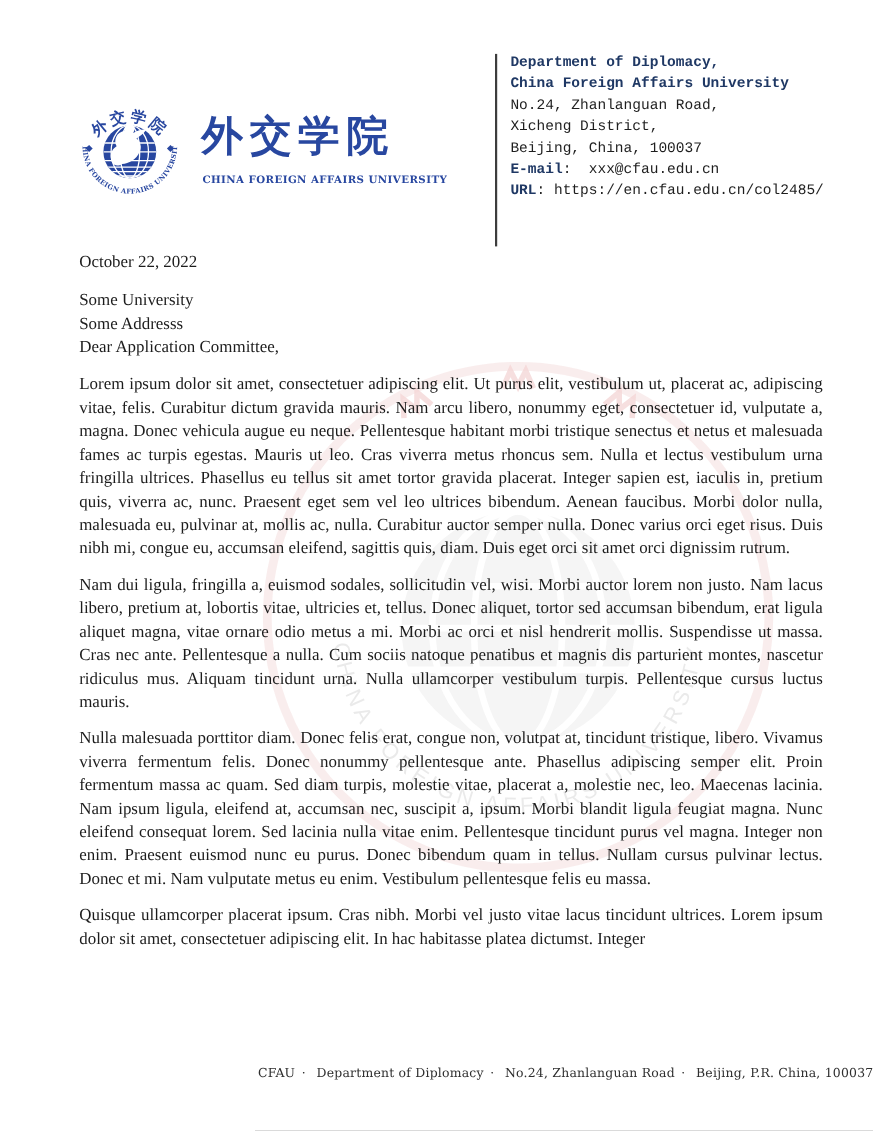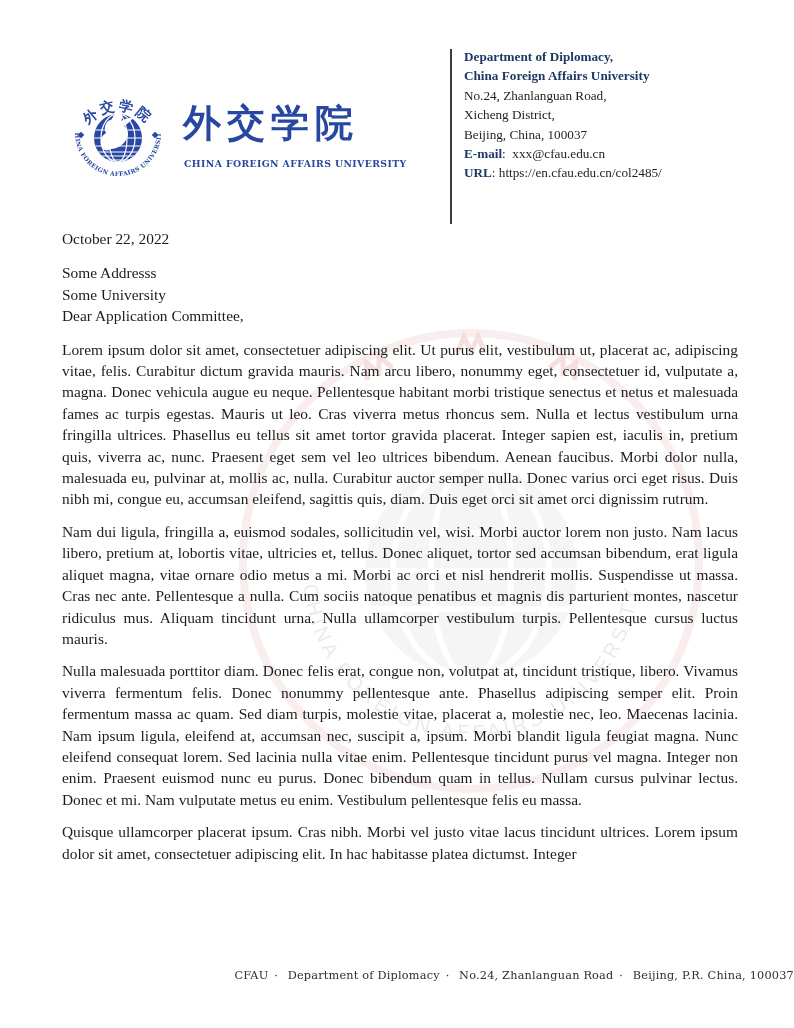--- a/index.html
+++ b/index.html
@@ -19,25 +19,25 @@
   }
   .logo-sub{
     position:absolute;left:184px;top:158px;
     font-family:"DejaVu Serif", serif;font-weight:bold;font-size:9.3px;
     letter-spacing:.4px;color:#2847a0;white-space:nowrap;
   }
   
   .hdr-divider{position:absolute;left:450px;top:49px;width:2px;height:175px;background:#3d3d3d;}
   .hdr-block{
     position:absolute;left:464px;top:47px;width:300px;
-    font-family:Liberation Serif, serif;font-size:13.2px;line-height:19.4px;color:#1e1e1e;
+    font-family:Liberation Mono, monospace;font-size:13.2px;line-height:19.4px;color:#1e1e1e;
   }
   .navy{color:#1f3864;font-weight:bold;}
   
-  .content{position:absolute;left:62px;top:228px;width:676px;z-index:1;font-size:15.4px;line-height:21.4px;}
+  .content{position:absolute;left:72px;top:228px;width:676px;z-index:1;font-size:15.4px;line-height:21.4px;}
   .date{margin:0;}
   .recipient{margin-top:13px;}
   .salutation{}
   p.body-para{margin:11px 0 0 0;text-align:justify;}
   p.body-para.first{margin-top:12px;}
   
   .footer{
     position:absolute;left:0;top:969px;width:100%;text-align:right;z-index:1;
     font-family:"DejaVu Serif", serif;font-size:11.3px;color:#2f2f2f;letter-spacing:.2px;
   }
@@ -114,22 +114,22 @@
     <div>No.24, Zhanlanguan Road,</div>
     <div>Xicheng District,</div>
     <div>Beijing, China, 100037</div>
     <div><span class="navy">E-mail</span><span>: &nbsp;xxx@cfau.edu.cn</span></div>
     <div><span class="navy">URL</span><span>: https://en.cfau.edu.cn/col2485/</span></div>
   </div>
 
   <div class="content">
     <div class="date">October 22, 2022</div>
     <div class="recipient">
+      <div>Some University</div>
       <div>Some Addresss</div>
-      <div>Some University</div>
     </div>
     <div class="salutation">Dear Application Committee,</div>
     <p class="body-para first">Lorem ipsum dolor sit amet, consectetuer adipiscing elit. Ut purus elit, vestibulum ut, placerat ac, adipiscing vitae, felis. Curabitur dictum gravida mauris. Nam arcu libero, nonummy eget, consectetuer id, vulputate a, magna. Donec vehicula augue eu neque. Pellentesque habitant morbi tristique senectus et netus et malesuada fames ac turpis egestas. Mauris ut leo. Cras viverra metus rhoncus sem. Nulla et lectus vestibulum urna fringilla ultrices. Phasellus eu tellus sit amet tortor gravida placerat. Integer sapien est, iaculis in, pretium quis, viverra ac, nunc. Praesent eget sem vel leo ultrices bibendum. Aenean faucibus. Morbi dolor nulla, malesuada eu, pulvinar at, mollis ac, nulla. Curabitur auctor semper nulla. Donec varius orci eget risus. Duis nibh mi, congue eu, accumsan eleifend, sagittis quis, diam. Duis eget orci sit amet orci dignissim rutrum.</p>
     <p class="body-para">Nam dui ligula, fringilla a, euismod sodales, sollicitudin vel, wisi. Morbi auctor lorem non justo. Nam lacus libero, pretium at, lobortis vitae, ultricies et, tellus. Donec aliquet, tortor sed accumsan bibendum, erat ligula aliquet magna, vitae ornare odio metus a mi. Morbi ac orci et nisl hendrerit mollis. Suspendisse ut massa. Cras nec ante. Pellentesque a nulla. Cum sociis natoque penatibus et magnis dis parturient montes, nascetur ridiculus mus. Aliquam tincidunt urna. Nulla ullamcorper vestibulum turpis. Pellentesque cursus luctus mauris.</p>
     <p class="body-para">Nulla malesuada porttitor diam. Donec felis erat, congue non, volutpat at, tincidunt tristique, libero. Vivamus viverra fermentum felis. Donec nonummy pellentesque ante. Phasellus adipiscing semper elit. Proin fermentum massa ac quam. Sed diam turpis, molestie vitae, placerat a, molestie nec, leo. Maecenas lacinia. Nam ipsum ligula, eleifend at, accumsan nec, suscipit a, ipsum. Morbi blandit ligula feugiat magna. Nunc eleifend consequat lorem. Sed lacinia nulla vitae enim. Pellentesque tincidunt purus vel magna. Integer non enim. Praesent euismod nunc eu purus. Donec bibendum quam in tellus. Nullam cursus pulvinar lectus. Donec et mi. Nam vulputate metus eu enim. Vestibulum pellentesque felis eu massa.</p>
     <p class="body-para">Quisque ullamcorper placerat ipsum. Cras nibh. Morbi vel justo vitae lacus tincidunt ultrices. Lorem ipsum dolor sit amet, consectetuer adipiscing elit. In hac habitasse platea dictumst. Integer</p>
   </div>
 
   <div class="footer">CFAU ·  Department of Diplomacy ·  No.24, Zhanlanguan Road ·  Beijing, P.R. China, 100037</div>
 

